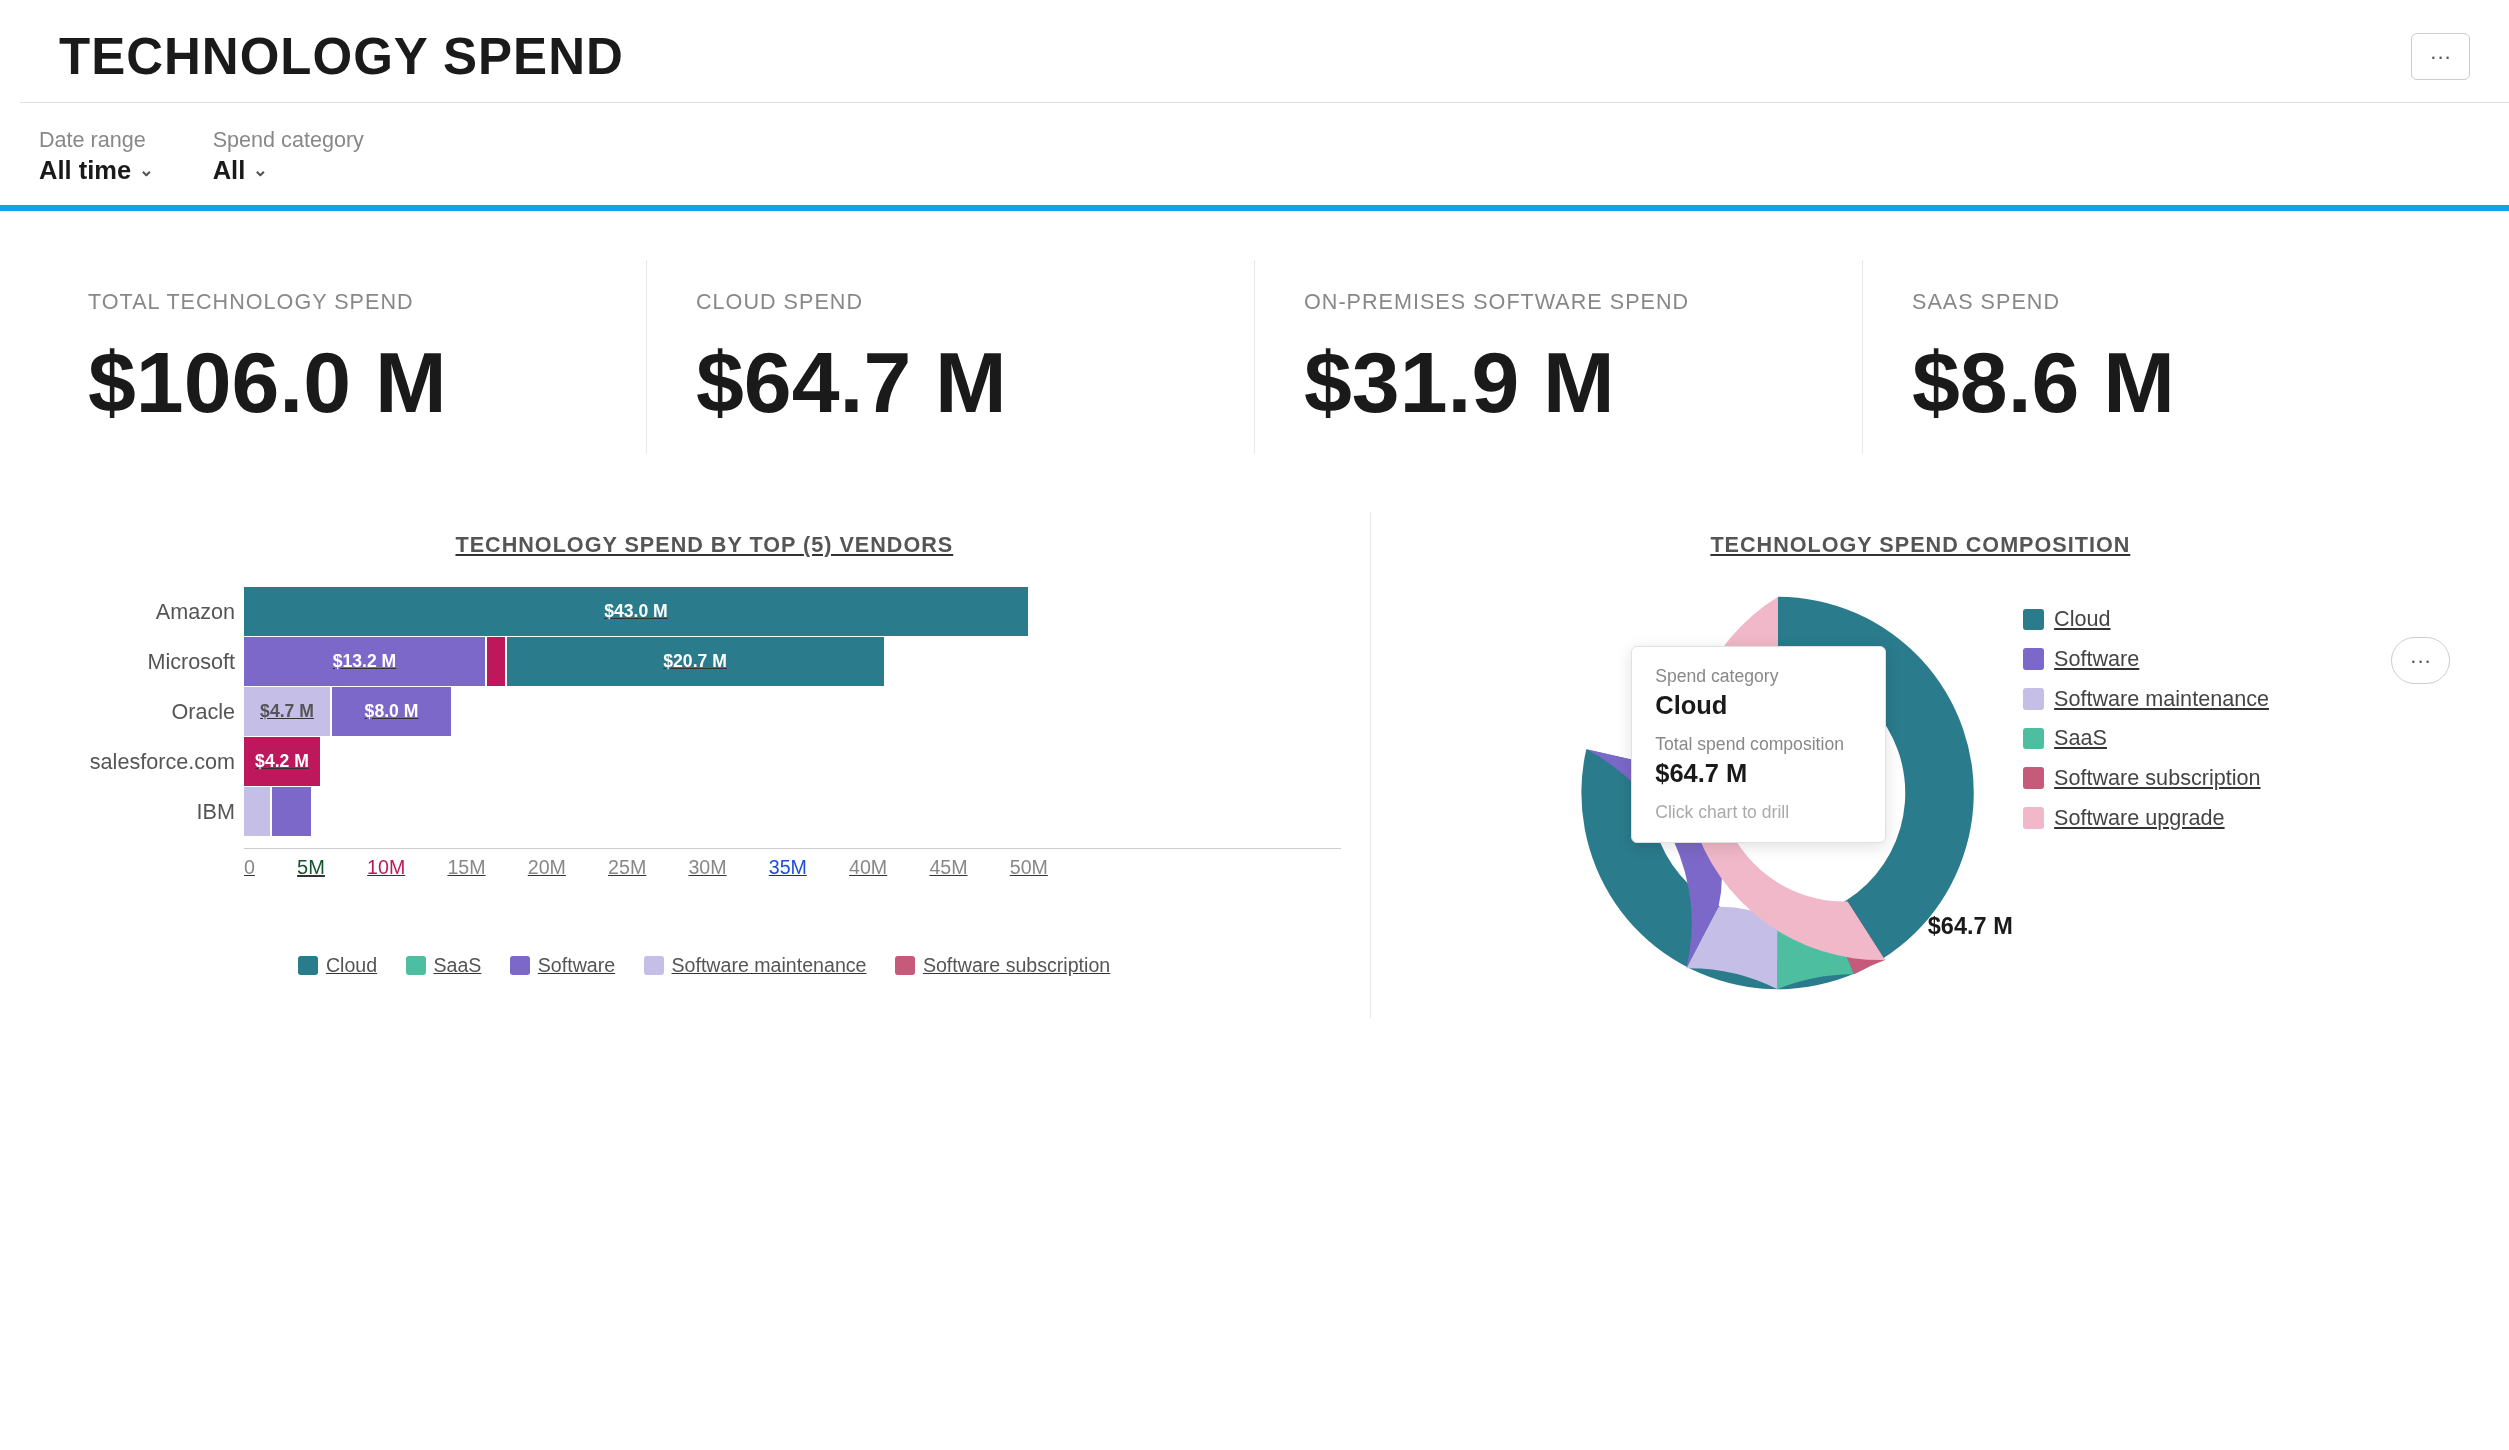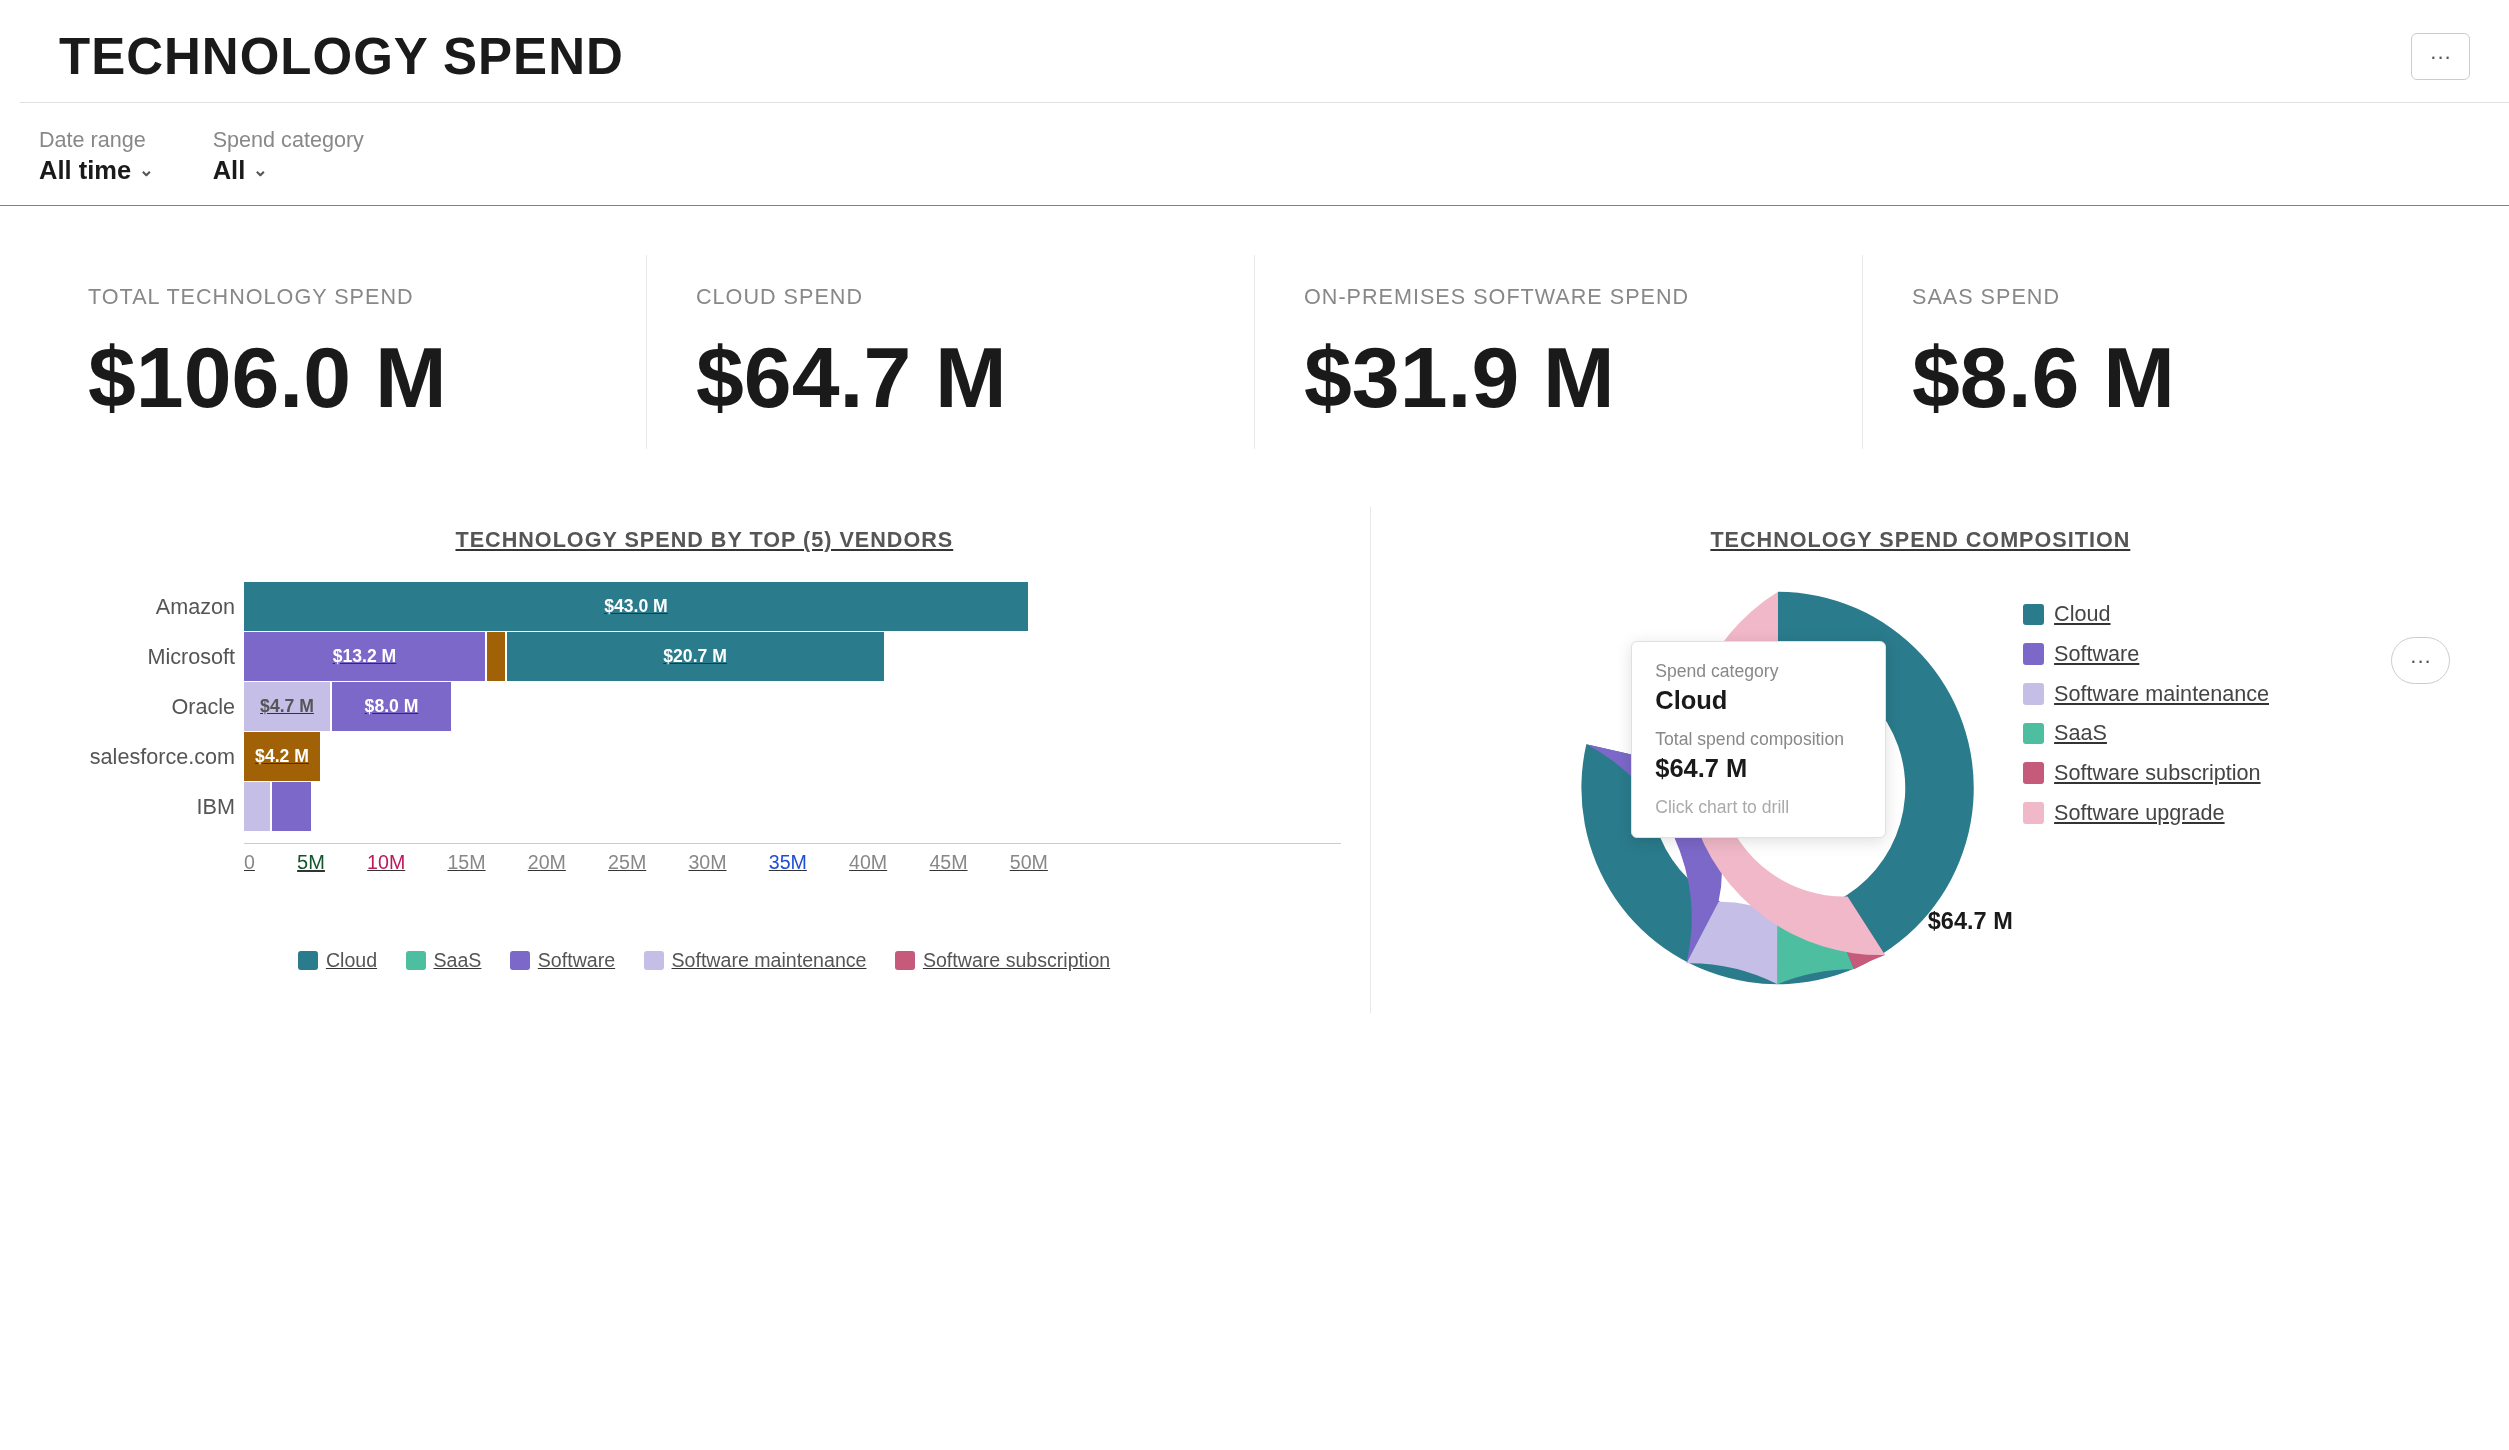--- a/index.html
+++ b/index.html
@@ -2,21 +2,21 @@
 <html><head>
   <meta charset="utf-8">
   <style>
     * { box-sizing: border-box; margin: 0; padding: 0; }
     body { font-family: 'Segoe UI', Arial, sans-serif; background: #fff; color: #333; width: 2509px; min-height: 1451px; overflow-x: hidden; }
 
     .header { display: flex; align-items: center; justify-content: space-between; padding: 27.4px 39px 15.7px 39px; border-bottom: 1px solid #e0e0e0; margin-left: 20px; }
     .page-title { font-size: 51px; font-weight: 700; color: #1a1a1a; letter-spacing: 1px; }
     .more-btn { width: 59px; height: 47px; border: 1px solid #ccc; background: #fff; border-radius: 5.9px; cursor: pointer; display: flex; align-items: center; justify-content: center; font-size: 21.6px; color: #555; }
 
-    .filters { display: flex; gap: 59px; padding: 23.5px 39px 19.6px 39px; border-bottom: 1px solid #0ea5e9; }
+    .filters { display: flex; gap: 59px; padding: 23.5px 39px 19.6px 39px; border-bottom: 6px solid #0ea5e9; }
     .filter-group { display: flex; flex-direction: column; gap: 3.9px; }
     .filter-label { font-size: 21.6px; color: #888; }
     .filter-value { display: flex; align-items: center; gap: 7.8px; font-size: 25.5px; font-weight: 600; color: #1a1a1a; cursor: pointer; }
     .chevron { font-size: 17.6px; color: #555; }
 
     .kpi-row { display: flex; padding: 49px 39px 39px 39px; gap: 0; }
     .kpi-card { flex: 1; padding: 29px 49px; border-right: 1px solid #e8e8e8; }
     .kpi-card:last-child { border-right: none; }
     .kpi-label { font-size: 21.6px; color: #888; letter-spacing: 1px; text-transform: uppercase; margin-bottom: 23.5px; }
     .kpi-value { font-size: 86px; font-weight: 700; color: #1a1a1a; line-height: 1; }
@@ -27,21 +27,21 @@
     .chart-panel.right { flex: 0.9; }
     .chart-title { font-size: 21.6px; font-weight: 600; color: #555; text-align: center; letter-spacing: 1px; text-transform: uppercase; margin-bottom: 29px; }
 
     
     .bar-chart { position: relative; padding-left: 176px; padding-bottom: 59px; }
     .bar-row { display: flex; align-items: center; margin-bottom: 1px; position: relative; height: 49px; }
     .bar-label { position: absolute; left: -176px; width: 167px; text-align: right; font-size: 21.6px; color: #555; line-height: 49px; }
     .bar-segments { display: flex; align-items: center; height: 49px; gap: 2px; }
     .bar-segment { height: 49px; display: flex; align-items: center; justify-content: center; font-size: 17.6px; font-weight: 600; color: #fff; min-width: 7.8px; border-radius: 0; }
     .bar-segment.cloud { background: #2a7b8c; }
-    .bar-segment.saas { background: #a16207; text-align: right; }
+    .bar-segment.saas { background: #be185d; text-align: right; }
     .bar-segment.software { background: #7b68c8; }
     .bar-segment.sw-maintenance { background: #c5bfe8; }
 
     
     .legend { display: flex; gap: 29px; justify-content: center; margin-top: 15.7px; flex-wrap: wrap; }
     .legend-item { display: flex; align-items: center; gap: 7.8px; font-size: 19.6px; color: #555; }
     .legend-dot { width: 19.6px; height: 19.6px; border-radius: 2.9px; flex-shrink: 0; }
     .legend-dot.cloud { background: #2a7b8c; }
     .legend-dot.saas { background: #4dbfa0; }
     .legend-dot.software { background: #7b68c8; }

